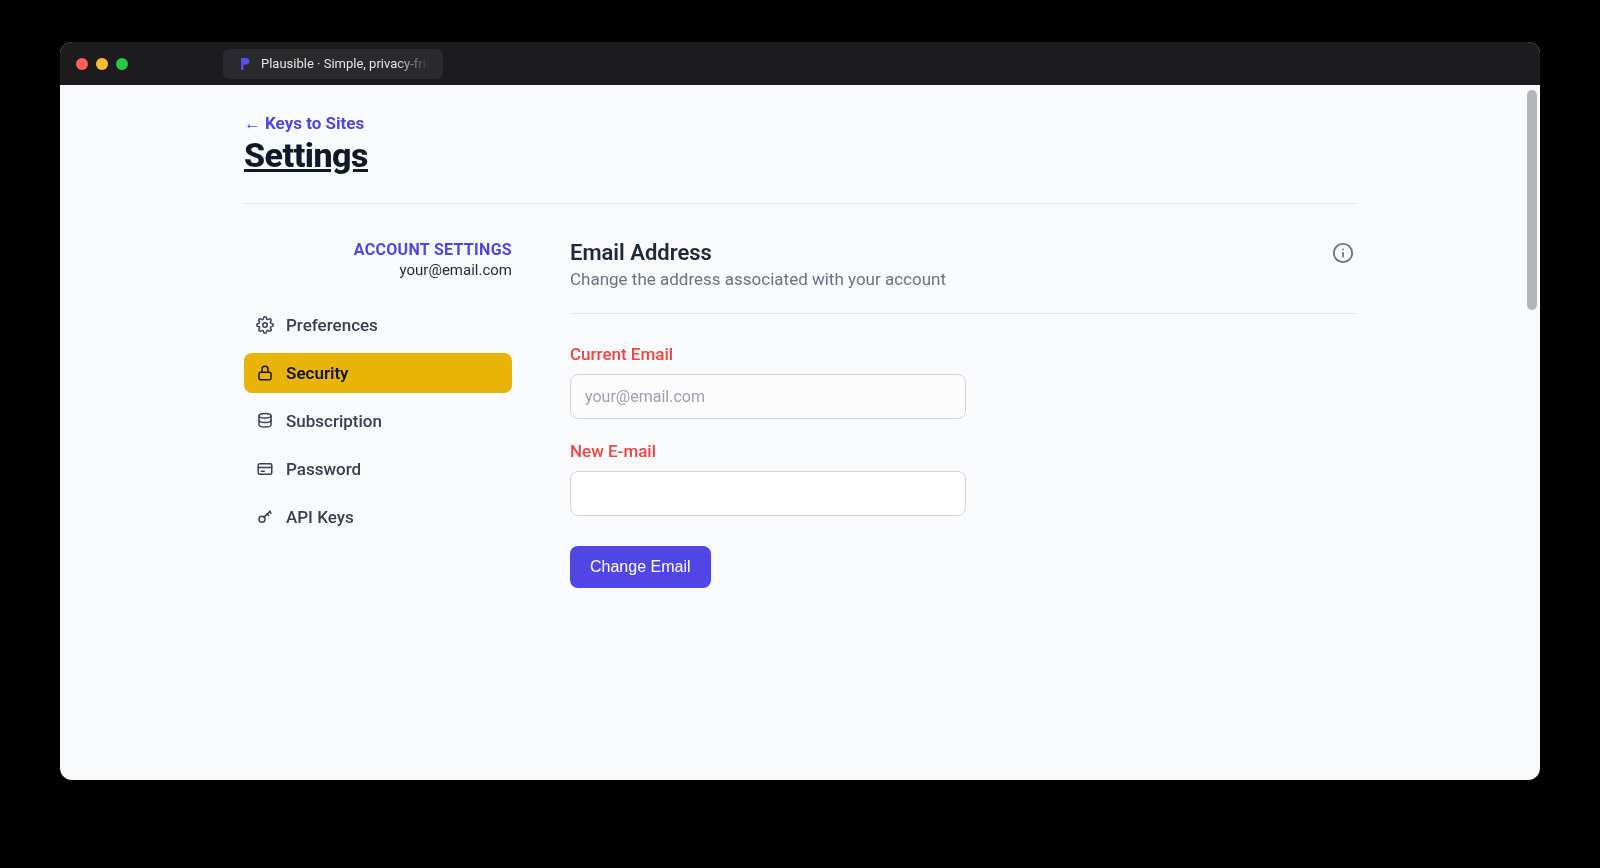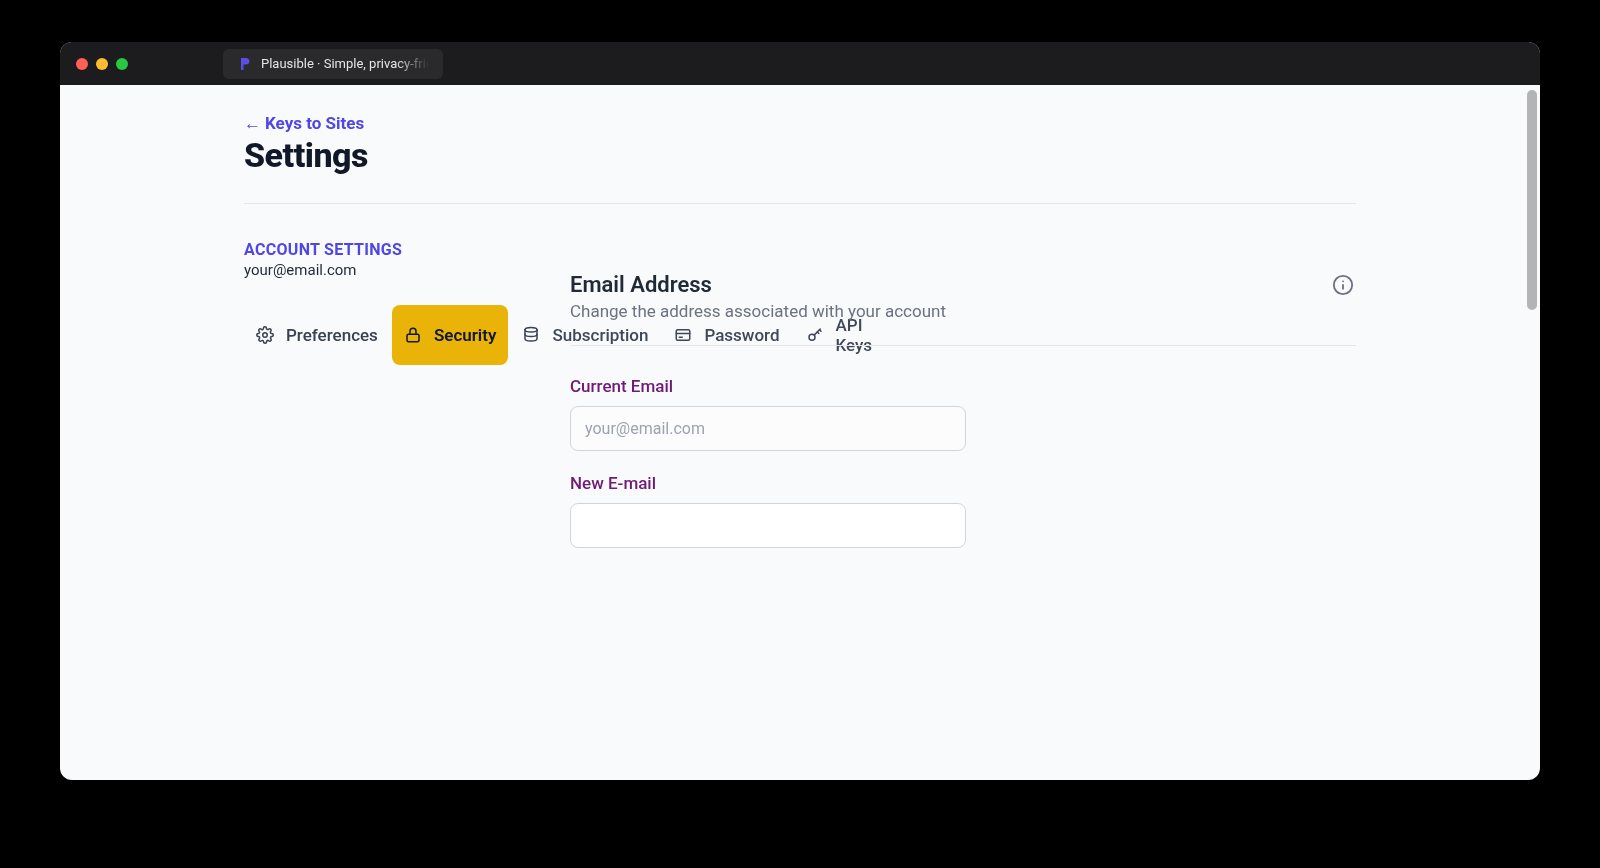--- a/index.html
+++ b/index.html
@@ -108,51 +108,53 @@
     .back-arrow {
       font-size: 17px;
       line-height: 1;
     }
     .page-title {
       font-size: 34px;
       font-weight: 800;
       color: #111827;
       margin-top: 2px;
       letter-spacing: -0.5px;
+      text-decoration: underline;
     }
     .divider {
       height: 1px;
       background: #e5e7eb;
       margin-top: 28px;
     }
     .layout {
       display: flex;
       gap: 28px;
       margin-top: 36px;
     }
     .sidebar {
       width: 268px;
       flex-shrink: 0;
+      text-align: right;
     }
     .sidebar-heading {
       color: #4f46e5;
       font-weight: 700;
       font-size: 16px;
       letter-spacing: 0.3px;
     }
     .sidebar-subtext {
       color: #1f2937;
       font-size: 15px;
       margin-top: 2px;
     }
     .sidebar-menu {
       margin-top: 26px;
       display: flex;
-      flex-direction: row;
-      gap: 2px;
+      flex-direction: column;
+      gap: 8px;
     }
     .sidebar-item {
       display: flex;
       align-items: center;
       gap: 12px;
       padding: 10px 12px;
       border-radius: 8px;
       color: #374151;
       font-size: 17px;
       font-weight: 500;
@@ -166,21 +168,20 @@
     .sidebar-icon {
       width: 18px;
       height: 18px;
       flex-shrink: 0;
       display: flex;
       align-items: center;
       justify-content: center;
     }
     .main {
       flex: 1;
-      margin-top: 32px;
     }
     .card {
       background: #ffffff0a;
       padding: 0px 0 0 30px;
       position: relative;
     }
     .card-header {
       display: flex;
       justify-content: space-between;
       align-items: flex-start;
@@ -208,21 +209,21 @@
     .form {
       margin-top: 30px;
     }
     .form-group {
       margin-bottom: 22px;
     }
     .form-label {
       display: block;
       font-size: 17px;
       font-weight: 500;
-      color: #701a75;
+      color: #ef4444;
       margin-bottom: 10px;
     }
     .form-input {
       width: 396px;
       padding: 12px 14px;
       font-size: 16px;
       border: 1px solid #d1d5db;
       border-radius: 8px;
       color: #374151;
       font-family: inherit;
@@ -371,19 +372,20 @@
                 <label class="form-label">Current Email</label>
                 <input type="text" class="form-input readonly" readonly="" value="your@email.com" style="">
               </div>
 
               <div class="form-group">
                 <label class="form-label">New E-mail</label>
                 <input type="email" class="form-input" value="" style="">
               </div>
 
 
+              <button type="button" class="submit-button">Change Email</button>
             </form>
           </div>
         </main>
       </div>
     </div>
   </div>
 </div>
 
 </body></html>

